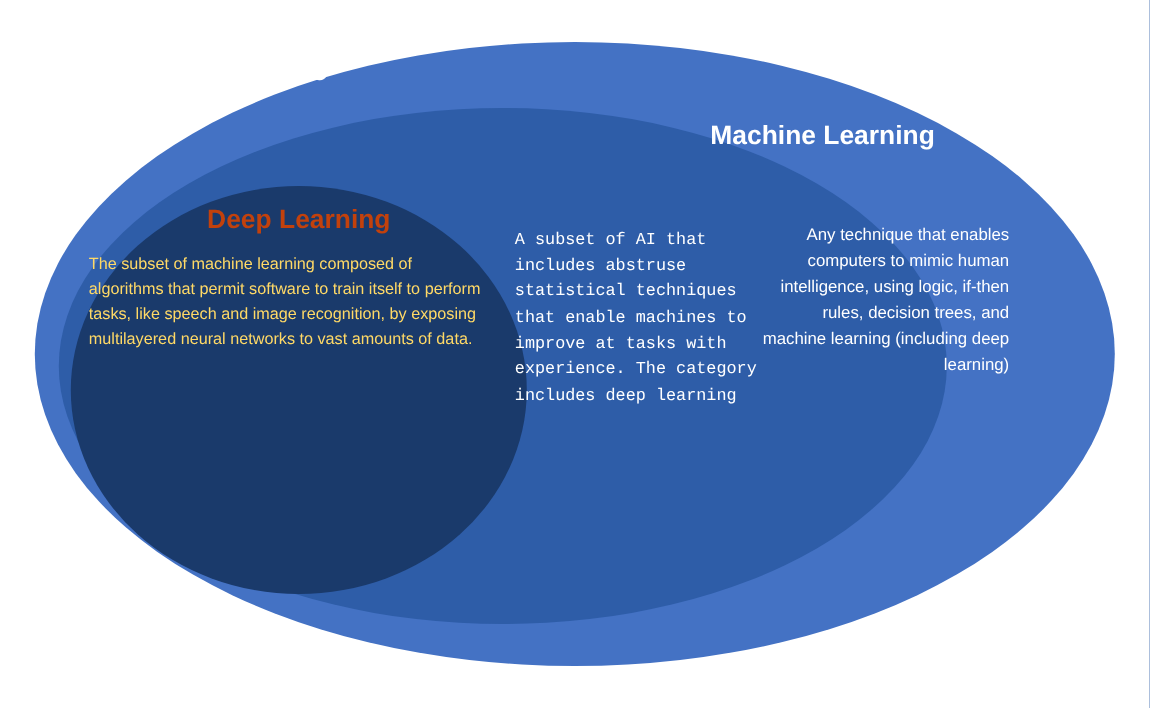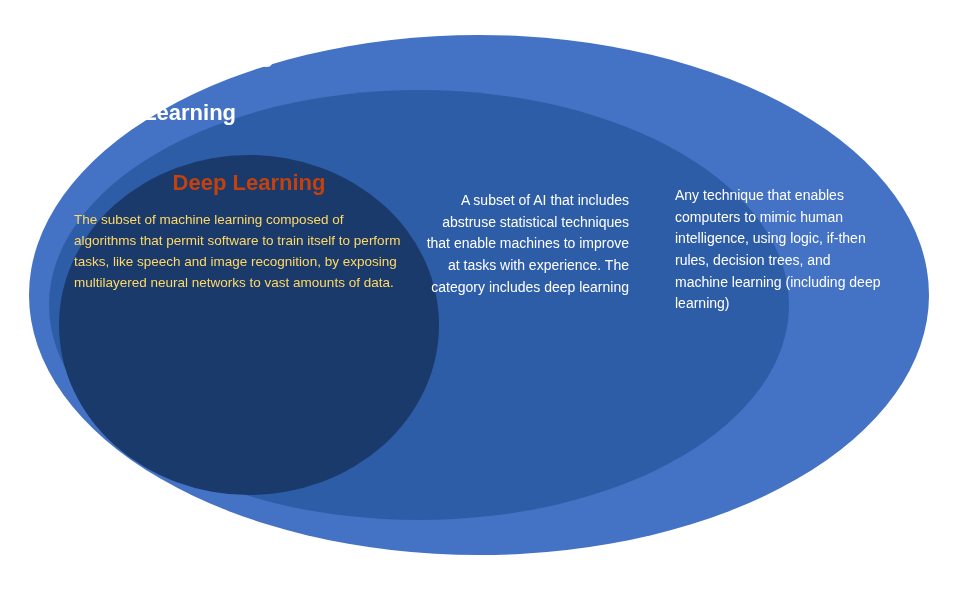--- a/index.html
+++ b/index.html
@@ -54,21 +54,21 @@
       height: 430px;
       background: #2e5da8;
       border-radius: 50%;
     }
 
     .ml-title {
       position: absolute;
       top: 85px;
       left: 30px;
       right: 160px;
-      text-align: left;
+      text-align: right;
       color: white;
       font-size: 22px;
       font-weight: bold;
     }
 
     
     .dl-ellipse {
       position: absolute;
       top: 140px;
       left: 40px;
@@ -97,35 +97,36 @@
       text-align: left;
       color: #ffd966;
       font-size: 13.5px;
       line-height: 1.55;
     }
 
     
     .ml-text {
       position: absolute;
       top: 175px;
-      left: 400px;
+      left: 410px;
       width: 210px;
-      text-align: right;
+      text-align: left;
       color: white;
       font-size: 14px;
       line-height: 1.55;
+      font-family: Liberation Mono, monospace;
     }
 
     
     .ai-text {
       position: absolute;
       top: 170px;
-      left: 656px;
+      left: 612px;
       width: 210px;
-      text-align: left;
+      text-align: right;
       color: white;
       font-size: 14px;
       line-height: 1.55;
     }
   </style>
 </head>
 <body>
 
 <div class="diagram-container">
 

